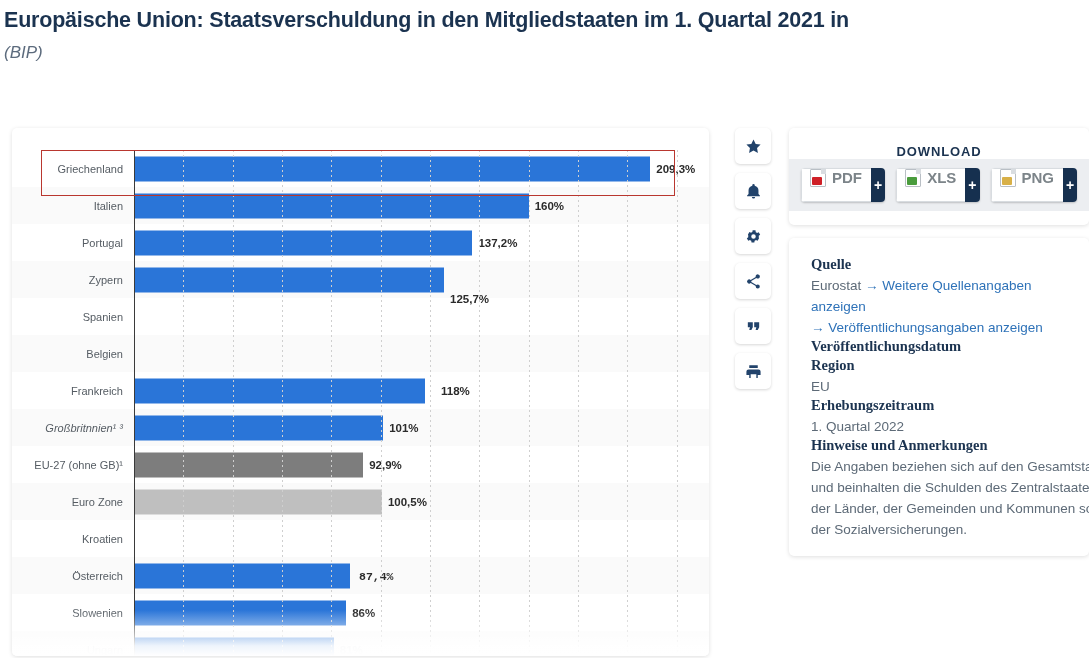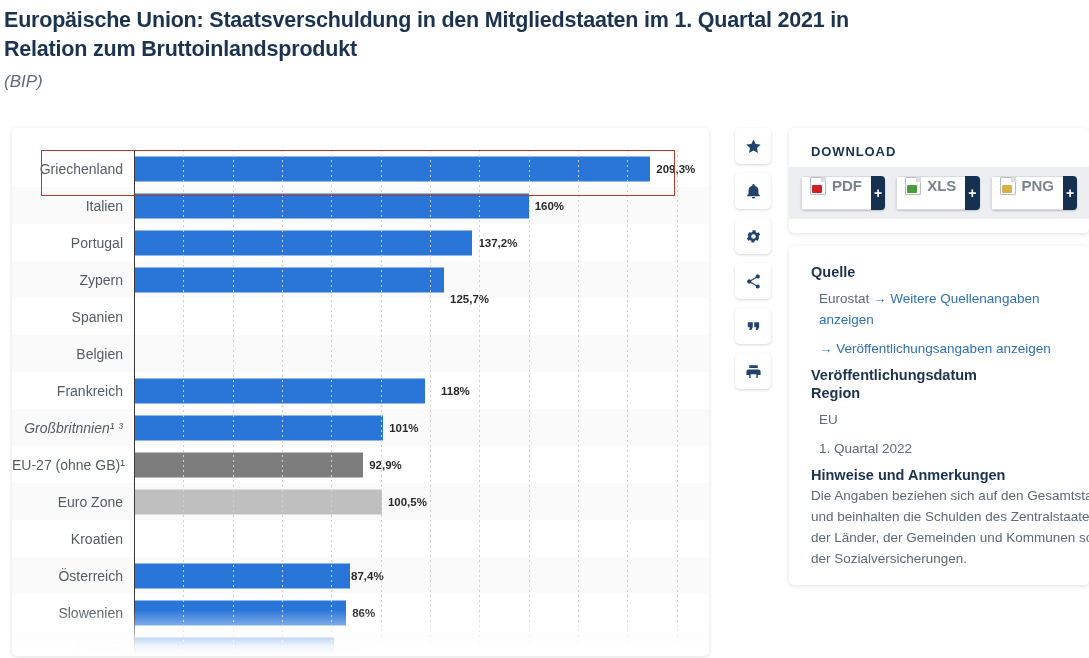--- a/index.html
+++ b/index.html
@@ -38,21 +38,21 @@
   }
   #chart-plot{position:absolute;left:0;top:0;right:0;bottom:0;}
   .chart-rows{position:absolute;left:0;top:22px;width:100%;}
   .row{
     position:relative;height:37px;display:flex;align-items:center;
   }
   .row.band{background:#fafafa;}
   .row-label{
     width:122px;flex:0 0 122px;text-align:right;
     padding-right:11px;box-sizing:border-box;
-    font-size:14px;color:#555c63;white-space:nowrap;
+    font-size:11px;color:#555c63;white-space:nowrap;
   }
   .row-label.italic{font-style:italic;}
   .bar-area{position:relative;flex:1;height:100%;}
   .bar{
     position:absolute;left:0;top:50%;transform:translateY(-50%);
     height:25px;background:#2a75d8;
   }
   .bar.gray-dark{background:#7d7d7d;}
   .bar.gray-light{background:#bfbfbf;}
   .bar-value{
@@ -99,21 +99,21 @@
   #sidebar{
     margin:10px 0 0 18px;width:300px;flex:0 0 300px;
   }
   .side-card{
     background:#fff;border-radius:5px;
     box-shadow:0 1px 4px rgba(0,0,0,.13);
     padding:16px 0 14px 0;margin-bottom:13px;
   }
   #download-title{
     font-size:13px;font-weight:bold;color:#1b3350;
-    letter-spacing:.9px;padding:0 22px;margin-bottom:8px;
+    letter-spacing:.9px;padding:0 22px;margin-bottom:0;text-align:center;
   }
   #download-row{
     background:#eceef1;padding:9px 12px;display:flex;gap:11px;
   }
   .dl-btn{
     display:flex;align-items:stretch;border-radius:4px;overflow:hidden;
     box-shadow:0 1px 2px rgba(0,0,0,.2);cursor:pointer;height:34px;
   }
   .dl-main{
     background:#fff;display:flex;align-items:flex-start;gap:6px;
@@ -132,34 +132,33 @@
     border-radius:1px;
   }
   .file-icon .fold{
     position:absolute;right:0;top:0;width:5px;height:5px;
     background:#d9dde1;
   }
   .file-icon .mark{
     position:absolute;left:2px;bottom:2px;width:10px;height:8px;border-radius:1px;
   }
   .side-card.meta{padding:18px 22px 16px 22px;}
-  .meta-h{font-size:14.5px;font-weight:bold;color:#1b3350;margin:0 0 2px 0;}
+  .meta-h{font-size:14.5px;font-weight:bold;color:#1b3350;margin:0 0 2px 0;font-family:Liberation Serif, serif;}
   .meta-h.spaced{}
-  .meta-p{font-size:13.5px;color:#5d6a77;line-height:21px;margin:8px;}
+  .meta-p{font-size:13.5px;color:#5d6a77;line-height:21px;margin:0;}
   .meta-p .link{color:#2e72b8;}
   .meta-p .arrow{color:#2e72b8;}
   #notes-body{font-size:13.5px;color:#5d6a77;line-height:21px;margin:2px 0 0 0;white-space:nowrap;}
 </style>
 </head>
 <body>
 
 <div id="page-header">
   <h1 id="chart-title">
     <span class="ln">Europäische Union: Staatsverschuldung in den Mitgliedstaaten im 1. Quartal 2021 in</span>
-    <span class="ln">Relation zum Bruttoinlandsprodukt</span>
   </h1>
   <div id="chart-subtitle">(BIP)</div>
 </div>
 
 <div id="content-area">
 
   <div id="chart-card">
     <div id="chart-plot">
       <div id="gridlines">
           <div class="gridline" style="left: 171.333px;"></div>
@@ -237,21 +236,21 @@
               <div class="bar-value" style="left: 247.9px;">100,5%</div>
             </div>
           </div>
           <div class="row">
             <div class="row-label">Kroatien</div>
           </div>
           <div class="row band">
             <div class="row-label">Österreich</div>
             <div class="bar-area">
               <div class="bar" style="width: 215.587px;"></div>
-              <div class="bar-value" style="left: 211px;">87,4%</div>
+              <div class="bar-value" style="left: 219px; font-family: Liberation Mono, monospace;">87,4%</div>
             </div>
           </div>
           <div class="row">
             <div class="row-label">Slowenien</div>
             <div class="bar-area">
               <div class="bar" style="width: 212.133px;"></div>
               <div class="bar-value" style="left: 212.133px;">86%</div>
             </div>
           </div>
           <div class="row band">
@@ -351,20 +350,21 @@
       <p class="meta-p">
         <span class="arrow">→</span>
         <span class="link">Veröffentlichungsangaben anzeigen</span>
       </p>
 
       <div class="meta-h spaced">Veröffentlichungsdatum</div>
 
       <div class="meta-h spaced">Region</div>
       <p class="meta-p">EU</p>
 
+      <div class="meta-h spaced">Erhebungszeitraum</div>
       <p class="meta-p">1. Quartal 2022</p>
 
       <div class="meta-h spaced">Hinweise und Anmerkungen</div>
       <p id="notes-body">
         <span>Die Angaben beziehen sich auf den Gesamtstaat</span><br>
         <span>und beinhalten die Schulden des Zentralstaates,</span><br>
         <span>der Länder, der Gemeinden und Kommunen sowie</span><br>
         <span>der Sozialversicherungen.</span>
       </p>
     </div>

